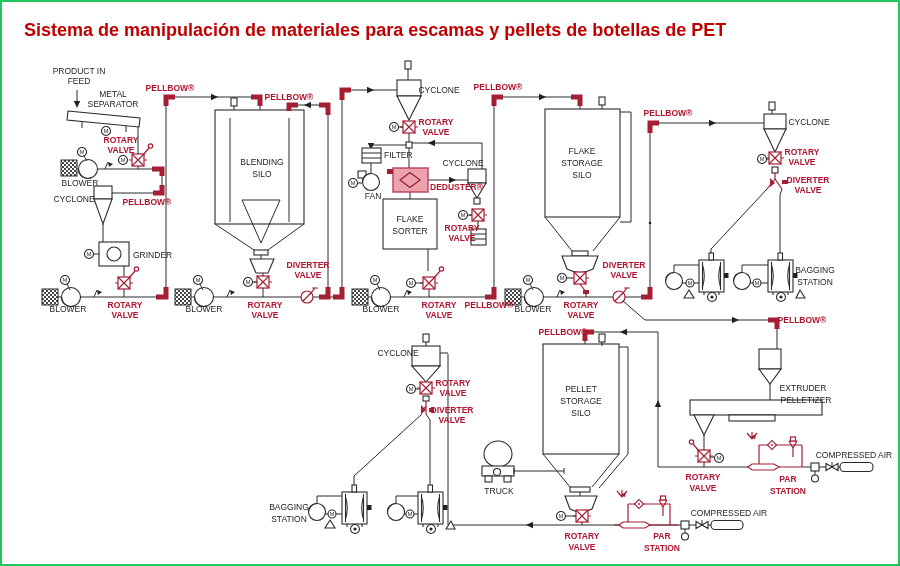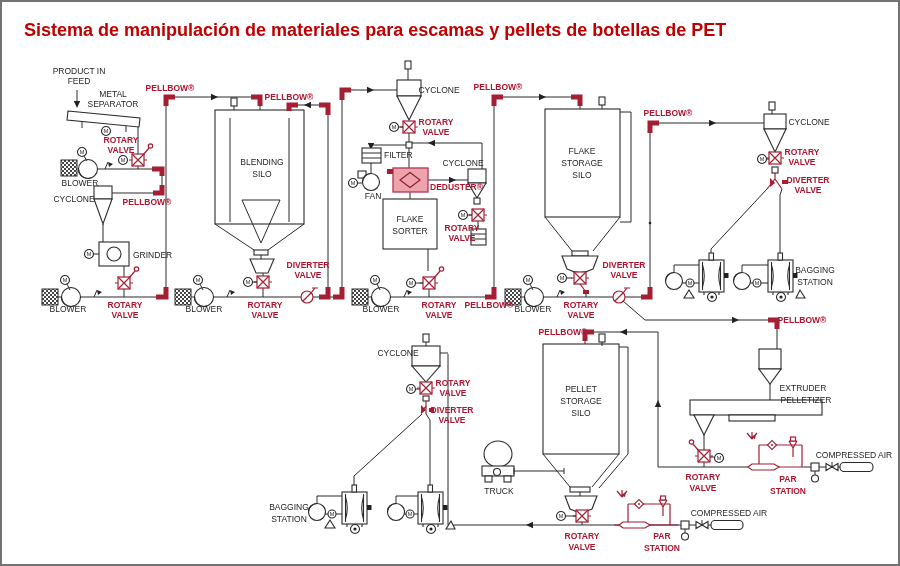--- a/index.html
+++ b/index.html
@@ -1,16 +1,16 @@
 <!DOCTYPE html>
 <html><head>
 <meta charset="utf-8">
 <style>
   html,body{margin:0;padding:0;background:#fff;}
-  .frame{position:relative;width:900px;height:566px;background:#fff;box-sizing:border-box;border:2px solid #737373;overflow:hidden;font-family:"Liberation Sans",sans-serif;}
+  .frame{position:relative;width:900px;height:566px;background:#fff;box-sizing:border-box;border:2px solid #22c55e;overflow:hidden;font-family:"Liberation Sans",sans-serif;}
   svg{position:absolute;left:0;top:0;}
   text{font-family:"Liberation Sans",sans-serif;text-anchor:middle;}
   .title{font-size:18px;font-weight:bold;fill:#C00000;text-anchor:start;}
   .lbl{font-size:8.5px;fill:#1d1d1d;}
   .rlbl{font-size:8.5px;fill:#B01530;font-weight:bold;}
   .mtxt{font-size:5.5px;fill:#1d1d1d;}
   .ta-s{text-anchor:start;}
   .ln{stroke:#2a2a2a;stroke-width:1;fill:none;}
   .eq{stroke:#2a2a2a;stroke-width:1.1;fill:#fff;}
   .elb{stroke:#A41E34;stroke-width:5;fill:none;}

